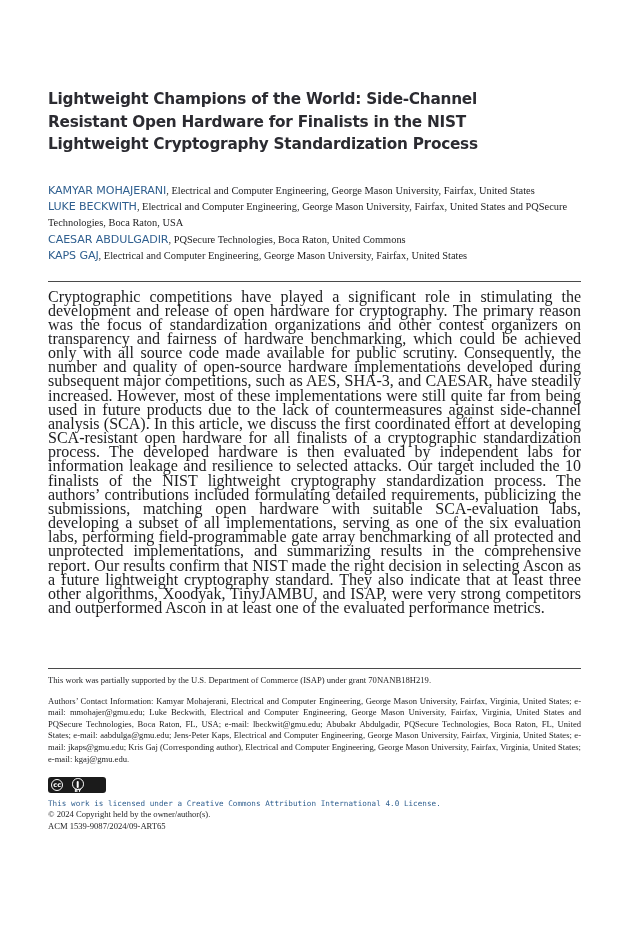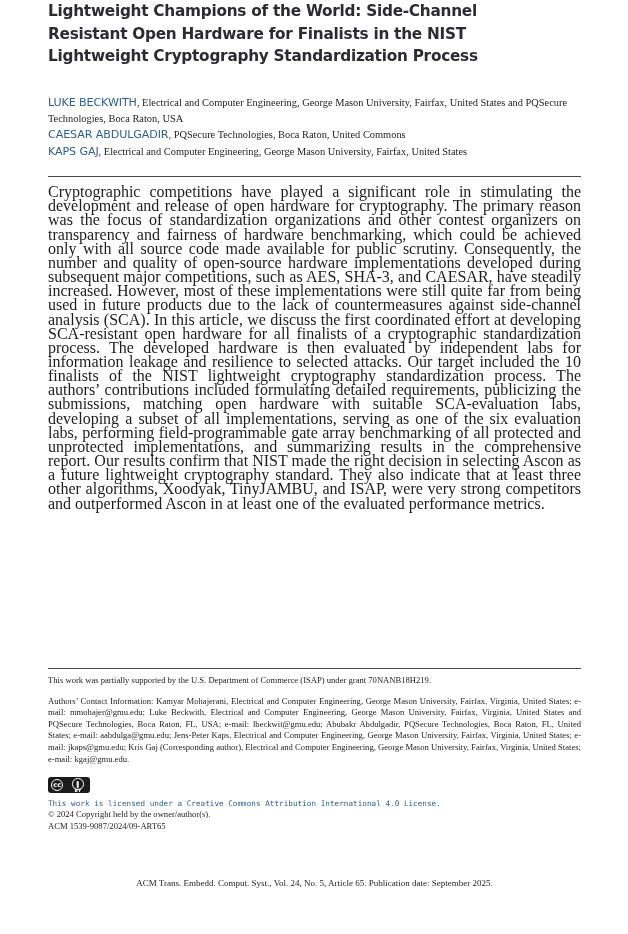--- a/index.html
+++ b/index.html
@@ -18,20 +18,21 @@
   .page {
     position: absolute;
     left: 48px;
     top: 0;
     width: 533px;
     height: 934px;
   }
 
   
   .title {
+    margin-top: 88px;
     font-family: "DejaVu Sans", "Liberation Sans", sans-serif;
     font-weight: bold;
     font-size: 15.3px;
     line-height: 22.5px;
     letter-spacing: -0.25px;
     color: #2b2b31;
     width: 470px;
   }
 
   
@@ -91,21 +92,21 @@
     text-align: justify;
     color: #1d1d1f;
     margin-top: 6px;
   }
   .footnote-grant { margin-top: 6px; }
   .footnote-contact { margin-top: 9px; }
 
   
   .cc-badge {
     margin-top: 12px;
-    width: 42px;
+    width: 58px;
     height: 16px;
     border-radius: 3px;
     background: #1b1b1b;
     position: relative;
     display: block;
   }
   .cc-circle {
     position: absolute;
     left: 3px;
     top: 1.6px;
@@ -187,20 +188,23 @@
 </style>
 </head>
 <body>
 
 <div class="page">
 
   <div class="title">Lightweight Champions of the World: Side-Channel Resistant Open Hardware for Finalists in the NIST Lightweight Cryptography Standardization Process</div>
 
   <div class="authors">
     <div class="author-block">
+      <span class="author-name">KAMYAR MOHAJERANI</span><span class="author-affil">, Electrical and Computer Engineering, George Mason University, Fairfax, United States</span>
+    </div>
+    <div class="author-block">
       <span class="author-name">LUKE BECKWITH</span><span class="author-affil">, Electrical and Computer Engineering, George Mason University, Fairfax, United States and PQSecure Technologies, Boca Raton, USA</span>
     </div>
     <div class="author-block">
       <span class="author-name">CAESAR ABDULGADIR</span><span class="author-affil">, PQSecure Technologies, Boca Raton, United Commons</span>
     </div>
     <div class="author-block">
       <span class="author-name">KAPS GAJ</span><span class="author-affil">, Electrical and Computer Engineering, George Mason University, Fairfax, United States</span>
     </div>
   </div>
 
@@ -220,15 +224,14 @@
         <div class="cc-by-person"></div>
       </div>
       <div class="cc-by-label">BY</div>
     </div>
 
     <div class="license-mono">This work is licensed under a Creative Commons Attribution International 4.0 License.</div>
     <div class="copyright-line">© 2024 Copyright held by the owner/author(s).</div>
     <div class="copyright-line">ACM 1539-9087/2024/09-ART65</div>
   </div>
 
-  <div class="page-footer">ACM Trans. Embedd. Comput. Syst., Vol. 24, No. 5, Article 65. Publication date: September 2025.</div>
 
 </div>
 
 </body></html>

